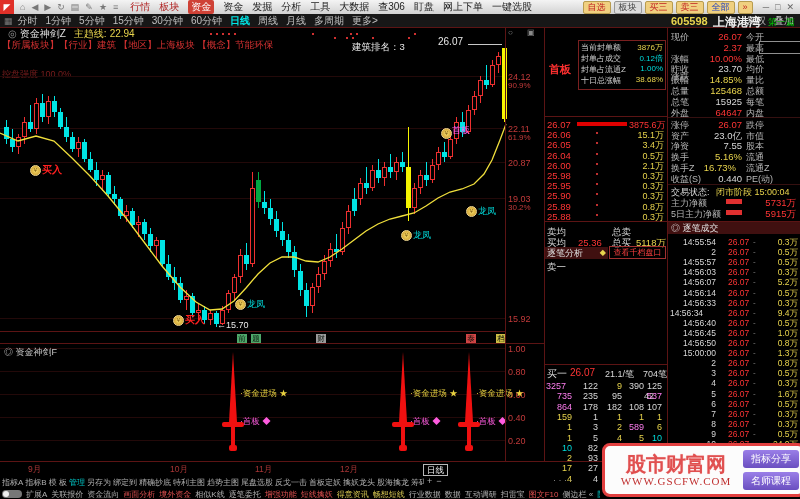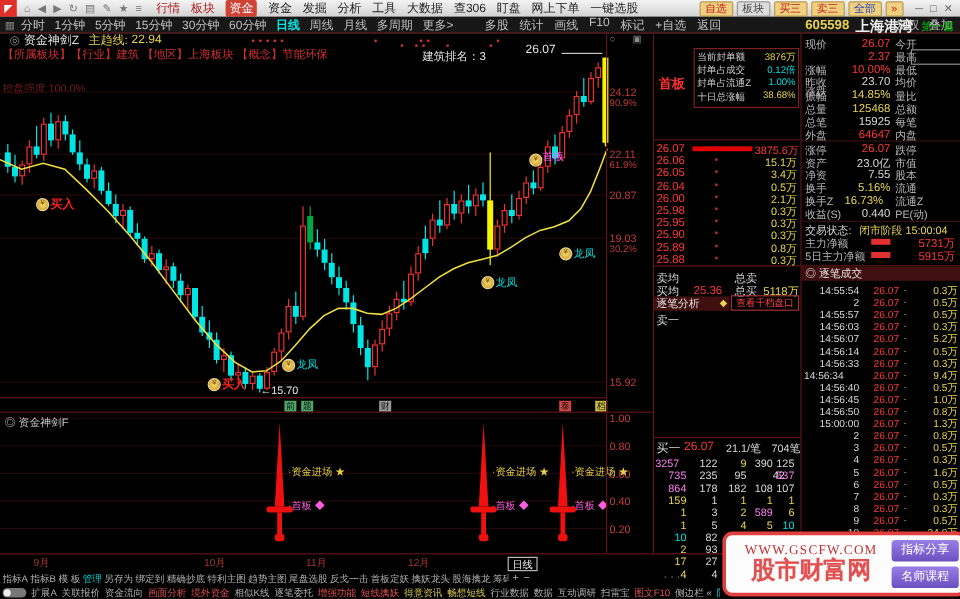--- a/index.html
+++ b/index.html
@@ -106,29 +106,20 @@
         <span class="pitem">1分钟</span>
         <span class="pitem">5分钟</span>
         <span class="pitem">15分钟</span>
         <span class="pitem">30分钟</span>
         <span class="pitem">60分钟</span>
         <span class="pitem pactive">日线</span>
         <span class="pitem">周线</span>
         <span class="pitem">月线</span>
         <span class="pitem">多周期</span>
         <span class="pitem">更多&gt;</span>
-      </div>
-    <div id="period-right">
-        <span class="pitem">多股</span>
-        <span class="pitem">统计</span>
-        <span class="pitem">画线</span>
-        <span class="pitem">F10</span>
-        <span class="pitem">标记</span>
-        <span class="pitem">+自选</span>
-        <span class="pitem">返回</span>
       </div>
     <div id="period-far">
         <span class="pitem">复权</span>
         <span class="pitem">叠加</span>
       </div>
   </div>
 
   <div id="charthead">
     <span id="head-ind-icon">◎</span>
     <span id="head-ind">资金神剑Z</span>
@@ -701,21 +692,21 @@
         <span style="font-size: 8px; white-space: nowrap; color: rgb(176, 176, 176);">侧边栏 «</span>
         <span style="font-size: 8px; white-space: nowrap; color: rgb(0, 200, 200);">队列</span>
       </div>
       <div style="position: absolute; left: 423px; top: 464px; border: 1px solid rgb(184, 184, 184); font-size: 8.5px; color: rgb(240, 240, 240); padding: 0px 3px; line-height: 10px;">日线</div>
       <div style="position: absolute; left: 427px; top: 476px; font-size: 9px; color: rgb(176, 176, 176); letter-spacing: 4px;">+−</div>
       <div style="position: absolute; left: 553px; top: 475px; font-size: 9px; color: rgb(144, 144, 144);">· · · ·</div>
     </div>
 
   <div id="watermark">
     <div id="wm-left">
+      <div id="wm-title">股市财富网</div>
       <div id="wm-url">WWW.GSCFW.COM</div>
-      <div id="wm-title">股市财富网</div>
     </div>
     <div id="wm-right">
       <div class="wm-badge">指标分享</div>
       <div class="wm-badge">名师课程</div>
     </div>
   </div>
 </div>
 
 </body></html>

